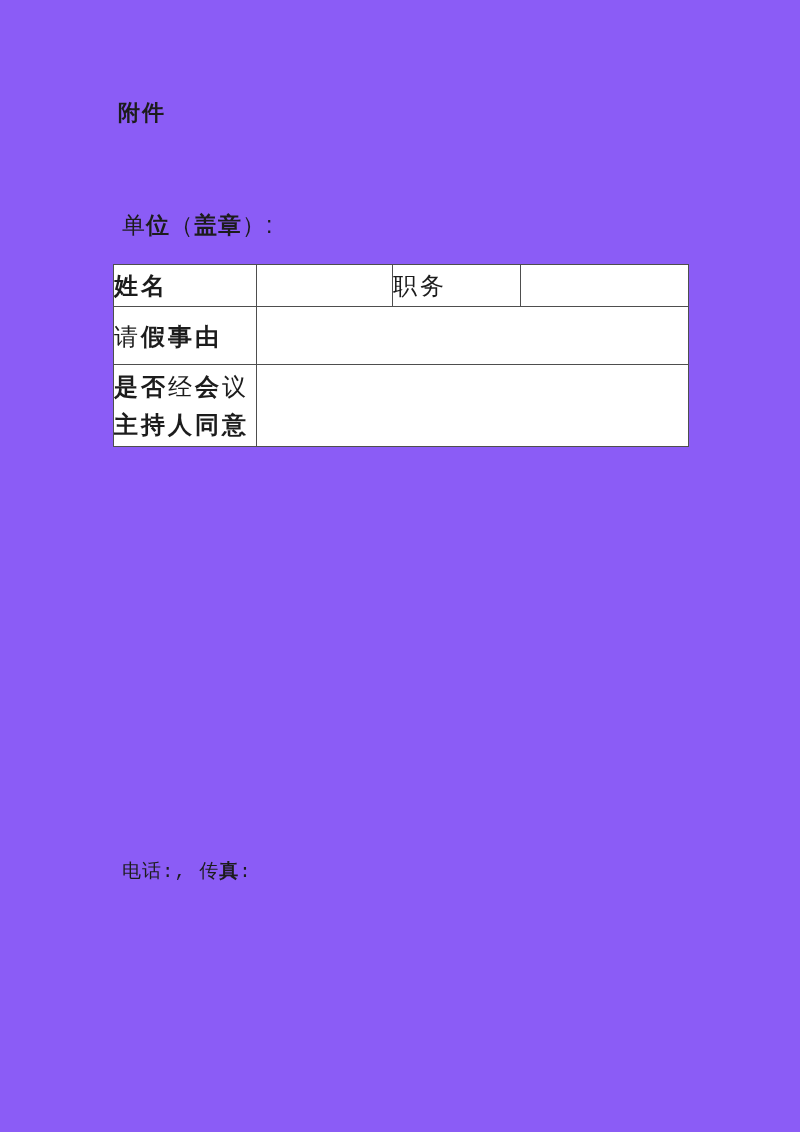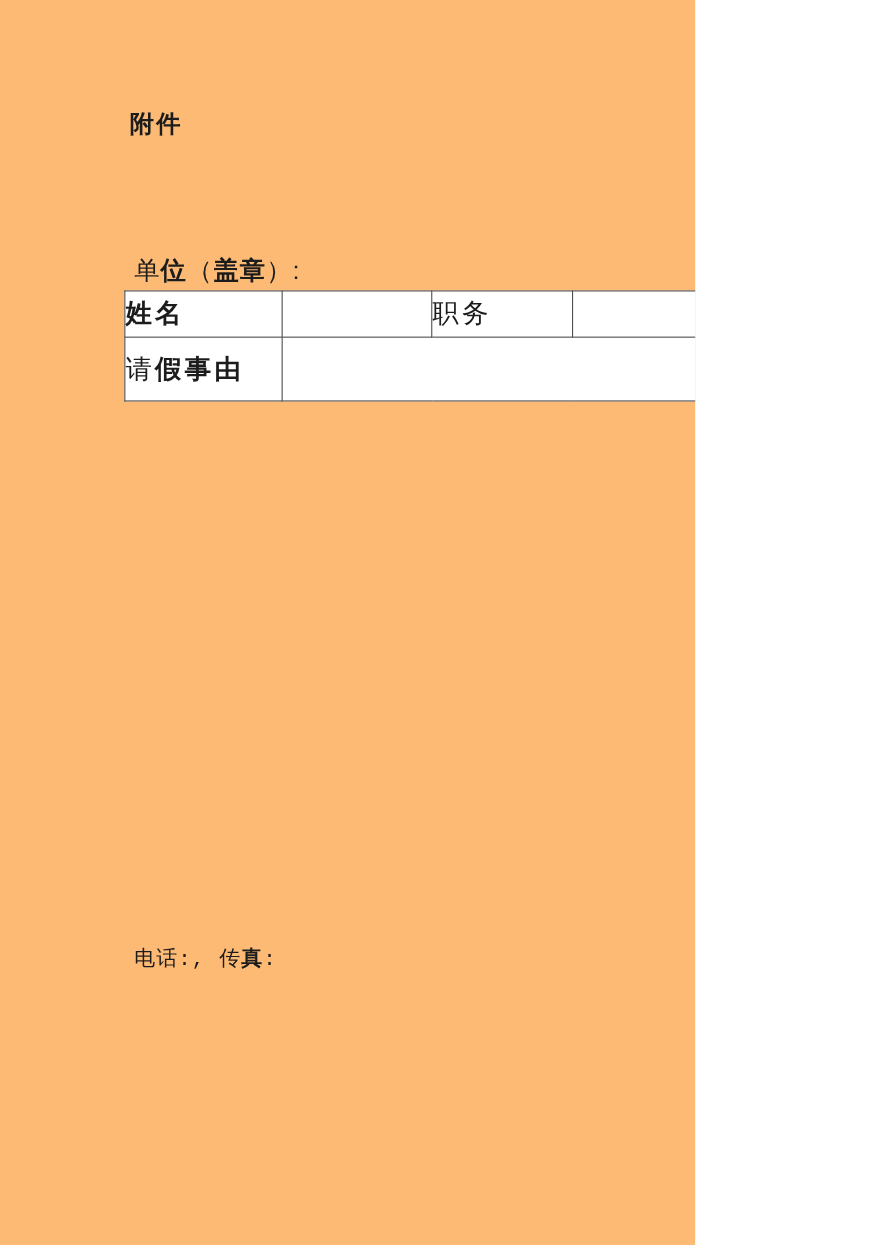--- a/index.html
+++ b/index.html
@@ -1,29 +1,29 @@
 <!DOCTYPE html>
 <html><head>
 <meta charset="utf-8">
 <style>
   * { margin: 0; padding: 0; box-sizing: border-box; }
   html, body { width: 800px; height: 1132px; background: #ffffff; }
   body { font-family: "Liberation Sans", "DejaVu Sans", sans-serif; color: #1c1c1c; }
-  .page { position: relative; width: 632px; height: 1132px; background: #fdba74; overflow: hidden; }
+  .page { position: relative; width: 800px; height: 1132px; background: #8b5cf6; overflow: hidden; }
 
   .attachment {
     position: absolute; left: 118px; top: 98px;
     font-size: 22px; letter-spacing: 2px;
   }
   .title {
     position: absolute; left: 314px; top: 139px;
     font-size: 27px; letter-spacing: 1px;
   }
   .unit-seal {
-    position: absolute; left: 122px; top: 231px;
+    position: absolute; left: 122px; top: 210px;
     font-size: 23px; letter-spacing: 1px;
   }
   .footer-contact {
     position: absolute; left: 122px; top: 858px;
     font-size: 19px; letter-spacing: 1px; font-family: Liberation Mono, monospace;
   }
 
   table.form {
     position: absolute; left: 113px; top: 264px;
     width: 575px; border-collapse: collapse; table-layout: fixed;
@@ -81,20 +81,27 @@
 
 
       <tr class="r3">
         <td class="top-align">
           <div class="lbl-line"><span>请</span><span class="b">假事由</span></div>
         </td>
         <td colspan="3" class="value-cell"></td>
       </tr>
 
 
+      <tr class="r5">
+        <td>
+          <div class="lbl-line"><span class="b">是否</span><span>经</span><span class="b">会</span><span>议</span></div>
+          <div class="lbl-line"><span class="b">主持人同意</span></div>
+        </td>
+        <td colspan="3" class="value-cell"></td>
+      </tr>
 
 
     </tbody>
   </table>
 
   <div class="footer-contact"><span>电话:, 传</span><span class="b">真</span><span>:</span></div>
 
 </div>
 
 </body></html>

